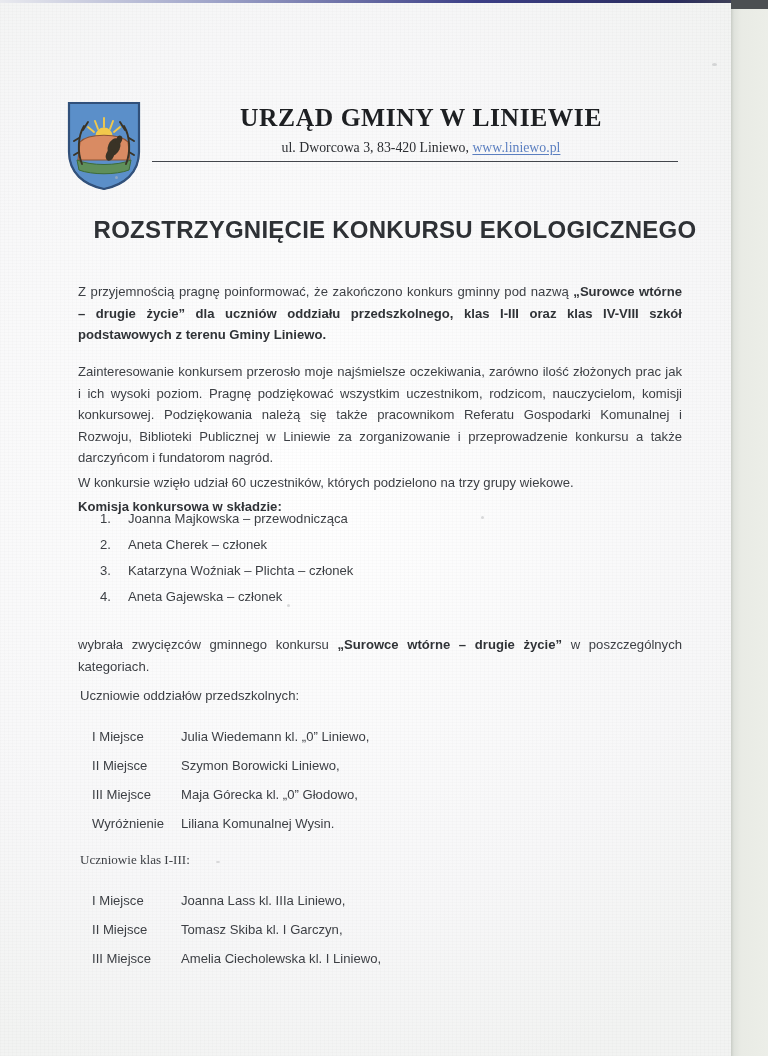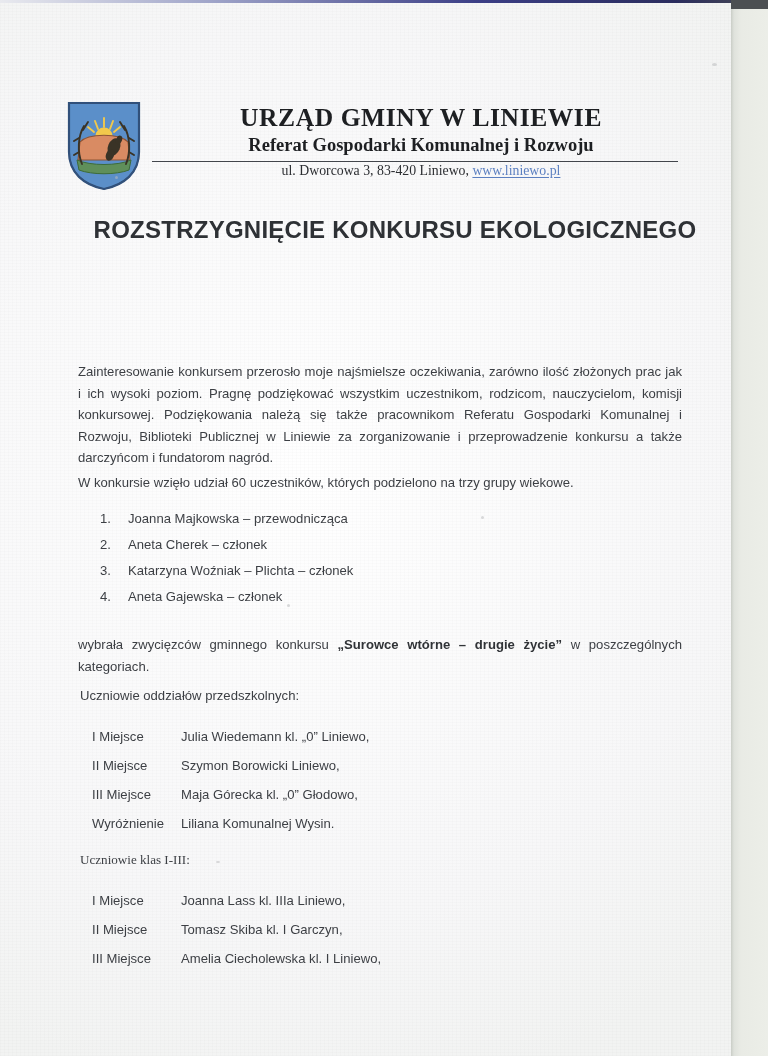--- a/index.html
+++ b/index.html
@@ -281,37 +281,38 @@
           <ellipse cx="48" cy="47" rx="6" ry="9" transform="rotate(22 48 47)"></ellipse>
           <ellipse cx="44" cy="55" rx="4" ry="6" transform="rotate(22 44 55)"></ellipse>
           <ellipse cx="53" cy="40" rx="3" ry="4.5" transform="rotate(22 53 40)"></ellipse>
         </g>
         <path d="M3 3 H73 V52 C73 73 58 85 38 89 C18 85 3 73 3 52 Z" fill="none" stroke="#34527c" stroke-width="1.2"></path>
       </svg>
     </div>
 
     <div class="lh-text">
       <div class="lh-line1">URZĄD GMINY W LINIEWIE</div>
-      <div class="lh-line2">Referat Gospodarki Komunalnej i Rozwoju</div>
       <div class="lh-line3">
         <span>ul. Dworcowa 3, 83-420 Liniewo,</span>
         <span class="lh-url">www.liniewo.pl</span>
       </div>
     </div>
 
     <div class="lh-rule"></div>
   </div>
 
   <div class="doc-title">ROZSTRZYGNIĘCIE KONKURSU EKOLOGICZNEGO</div>
 
+  <p class="para p-intro"><span>Z przyjemnością pragnę poinformować, że zakończono konkurs gminny pod nazwą </span><b>„Surowce wtórne – drugie życie” dla uczniów oddziału przedszkolnego, klas I-III oraz klas IV-VIII szkół podstawowych z terenu Gminy Liniewo.</b></p>
 
   <p class="para p-thanks">Zainteresowanie konkursem przerosło moje najśmielsze oczekiwania, zarówno ilość złożonych prac jak i ich wysoki poziom. Pragnę podziękować wszystkim uczestnikom, rodzicom, nauczycielom, komisji konkursowej. Podziękowania należą się także pracownikom Referatu Gospodarki Komunalnej i Rozwoju, Biblioteki Publicznej w Liniewie za zorganizowanie i przeprowadzenie konkursu a także darczyńcom i fundatorom nagród.</p>
 
   <p class="para p-count">W konkursie wzięło udział 60 uczestników, których podzielono na trzy grupy wiekowe.</p>
 
+  <p class="para p-komisja">Komisja konkursowa w składzie:</p>
 
   <ol class="committee">
     <li>
       <span class="num">1.</span>
       <span>Joanna Majkowska – przewodnicząca</span>
     </li>
     <li>
       <span class="num">2.</span>
       <span>Aneta Cherek – członek</span>
     </li>

